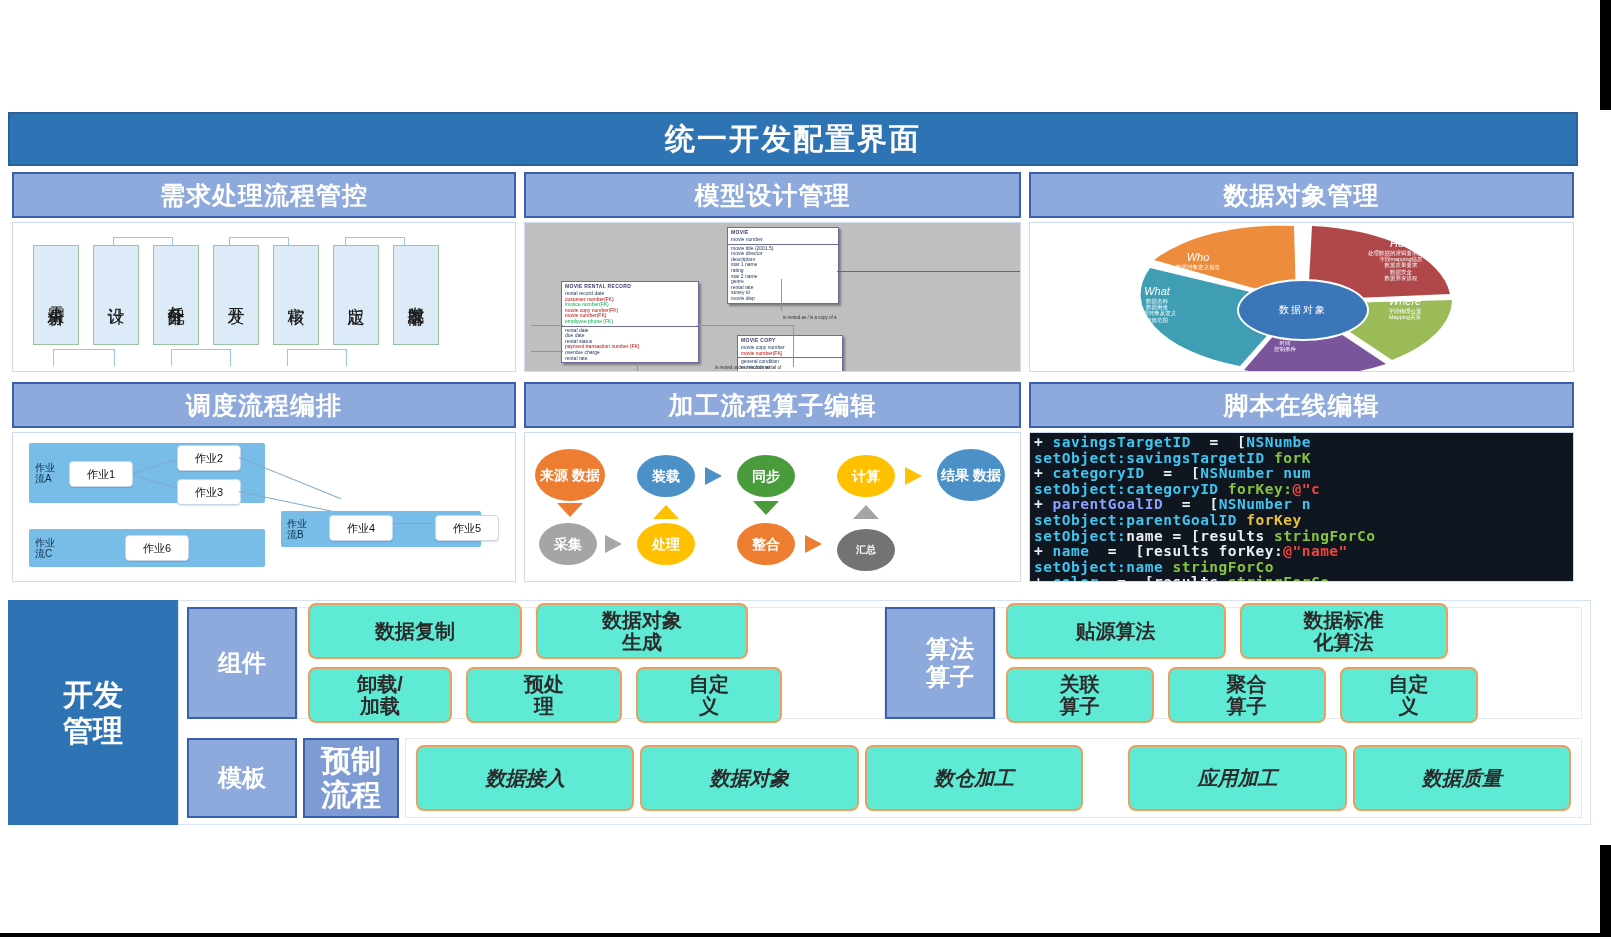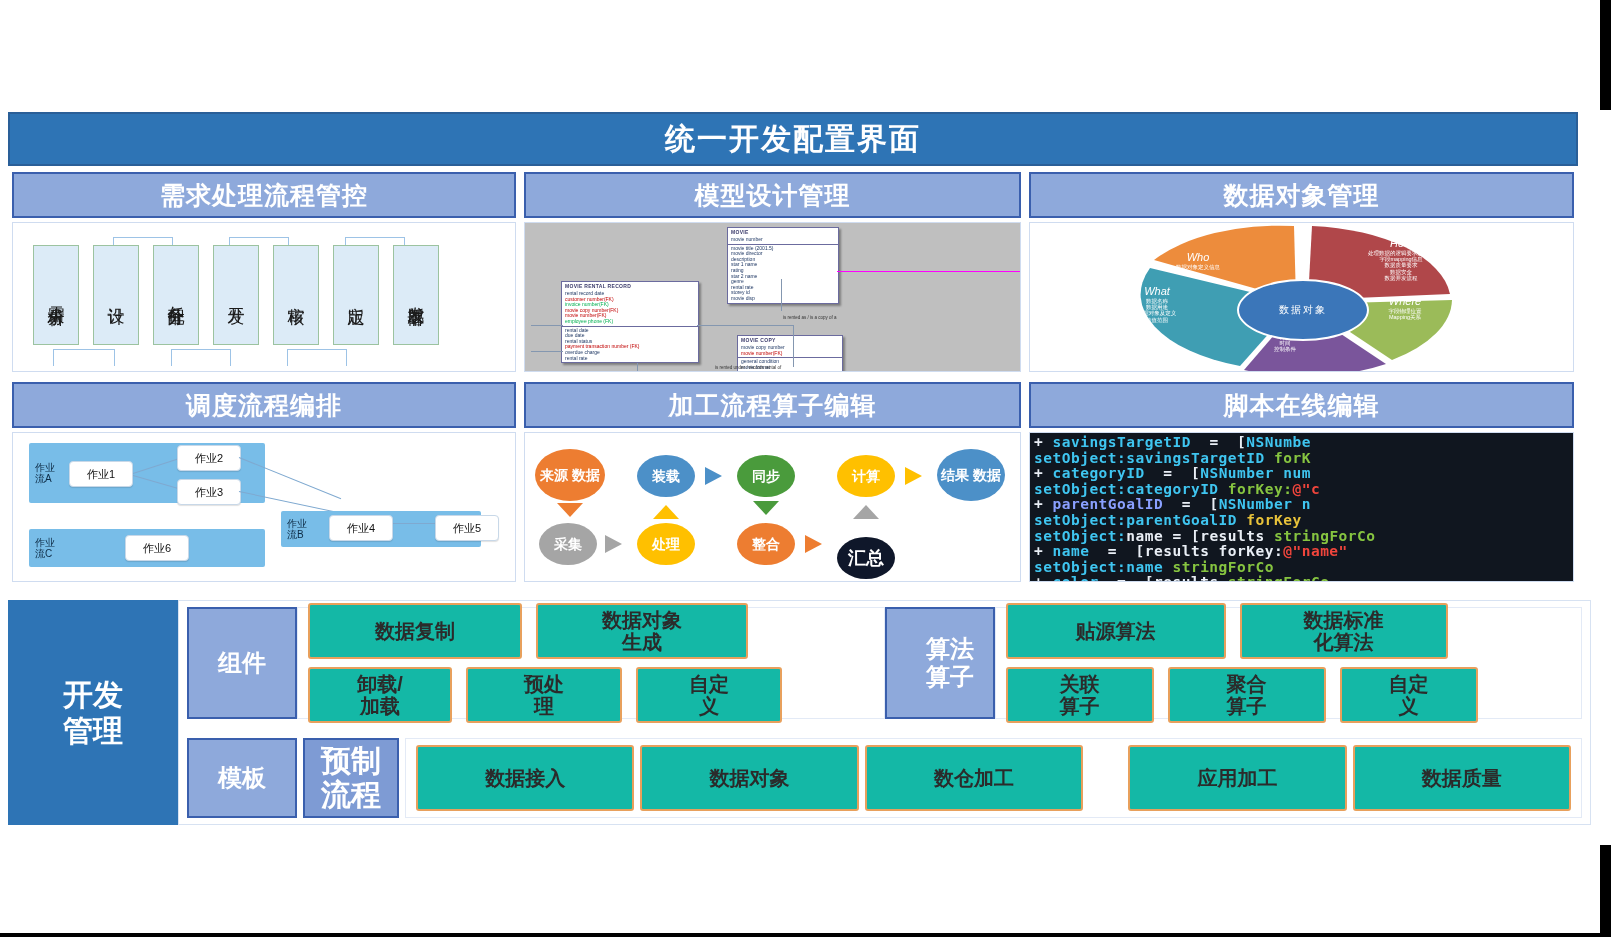--- a/index.html
+++ b/index.html
@@ -91,21 +91,21 @@
   .dev-side span{color:#fff;font-size:30px;font-weight:bold;line-height:1.2;text-align:center;}
   .dev-main{flex:1;background:#fff;border:1px solid #d7e2f2;box-sizing:border-box;
             display:flex;flex-direction:column;justify-content:space-between;padding:6px 8px;gap:8px;}
   .dev-row{display:flex;align-items:stretch;}
   .cat{width:110px;background:#8EA9DB;border:2px solid #3A5FAD;box-sizing:border-box;
        display:flex;align-items:center;justify-content:center;color:#fff;font-size:24px;
        font-weight:bold;line-height:1.15;text-align:center;}
   .cat.small{width:96px;font-size:30px;}
   .chipzone{flex:1;background:#fff;border:1px solid #e3eaf6;box-sizing:border-box;
             display:flex;flex-wrap:wrap;align-content:center;gap:8px 14px;padding:6px 10px;}
-  .chip{background:#14b8a6;border:2px solid #E8A05C;border-radius:3px;color:#2b2b2b;
+  .chip{background:#5eead4;border:2px solid #E8A05C;border-radius:8px;color:#2b2b2b;
         font-size:20px;font-weight:bold;display:flex;align-items:center;justify-content:center;
         text-align:center;line-height:1.1;padding:4px 10px;min-height:34px;}
 </style>
 </head>
 <body>
 
 <div class="black-bar" id="bar-tr"></div>
 <div class="black-bar" id="bar-br"></div>
 <div class="black-bar" id="bar-bottom"></div>
 
@@ -313,21 +313,21 @@
         <div class="op" style="left:14px;top:90px;width:58px;height:42px;background:#A5A5A5;font-size:14px;">采集</div>
         <div class="tri r" style="left:80px;top:102px;border-left:17px solid #A5A5A5;"></div>
         <div class="op" style="left:112px;top:90px;width:58px;height:42px;background:#FFC000;font-size:14px;">处理</div>
         <div class="tri u" style="left:128px;top:72px;border-bottom:14px solid #FFC000;"></div>
         <div class="op" style="left:112px;top:22px;width:58px;height:42px;background:#4C90C8;font-size:14px;">装载</div>
         <div class="tri r" style="left:180px;top:34px;border-left:17px solid #4C90C8;"></div>
         <div class="op" style="left:212px;top:22px;width:58px;height:42px;background:#4A9B3C;font-size:14px;">同步</div>
         <div class="tri d" style="left:228px;top:68px;border-top:14px solid #4A9B3C;"></div>
         <div class="op" style="left:212px;top:90px;width:58px;height:42px;background:#ED7D31;font-size:14px;">整合</div>
         <div class="tri r" style="left:280px;top:102px;border-left:17px solid #ED7D31;"></div>
-        <div class="op" style="left:312px;top:104px;width:58px;height:42px;background:#0f172a;font-size:18px;">汇总</div>
+        <div class="op" style="left:312px;top:96px;width:58px;height:42px;background:#737373;font-size:10px;">汇总</div>
         <div class="tri u" style="left:328px;top:72px;border-bottom:14px solid #A5A5A5;"></div>
         <div class="op" style="left:312px;top:22px;width:58px;height:42px;background:#FFC000;font-size:14px;">计算</div>
         <div class="tri r" style="left:380px;top:34px;border-left:17px solid #FFC000;"></div>
         <div class="op" style="left:412px;top:16px;width:68px;height:52px;background:#4C90C8;font-size:14px;">结果
 数据</div>
       </div>
     </div>
 
     <div class="panel right">
       <div class="sec-head">
@@ -378,21 +378,21 @@
           <div class="chip" style="width:114px;white-space:pre-line;">自定
 义</div>
         </div>
       </div>
     </div>
 
     <div class="dev-row" style="height:80px;">
       <div class="cat" style="white-space:pre-line;">模板</div>
       <div class="cat small" style="margin-left:6px;background:#7E9BD4;" style2="">预制
 流程</div>
-      <div class="chipzone" style="margin-left:6px;flex-wrap:nowrap;justify-content:flex-start;gap:6px;">
+      <div class="chipzone" style="margin-left:6px;flex-wrap:nowrap;justify-content:flex-start;gap:6px;font-style:italic;">
         <div class="chip" style="flex:1;">数据接入</div>
         <div class="chip" style="flex:1;">数据对象</div>
         <div class="chip" style="flex:1;">数仓加工</div>
         <div class="chip" style="flex:1;margin-left:39px;">应用加工</div>
         <div class="chip" style="flex:1;">数据质量</div>
       </div>
     </div>
 
   </div>
 </div>

